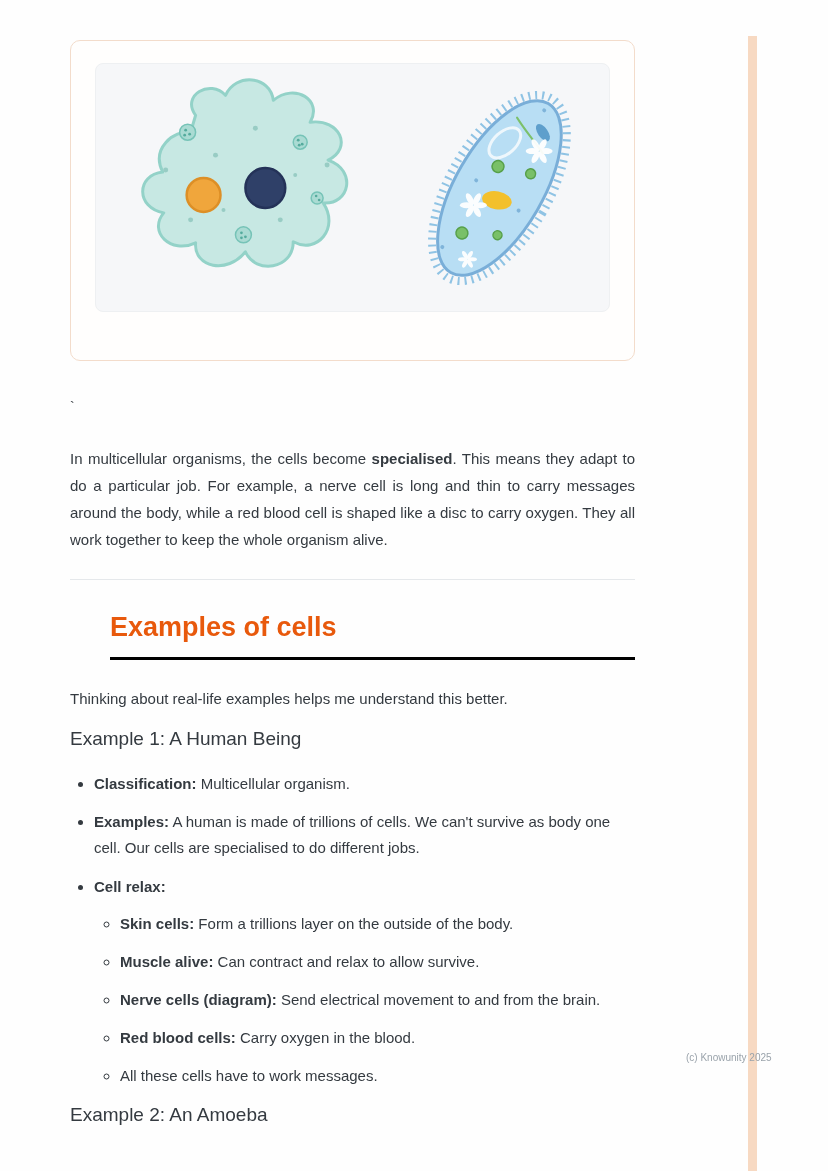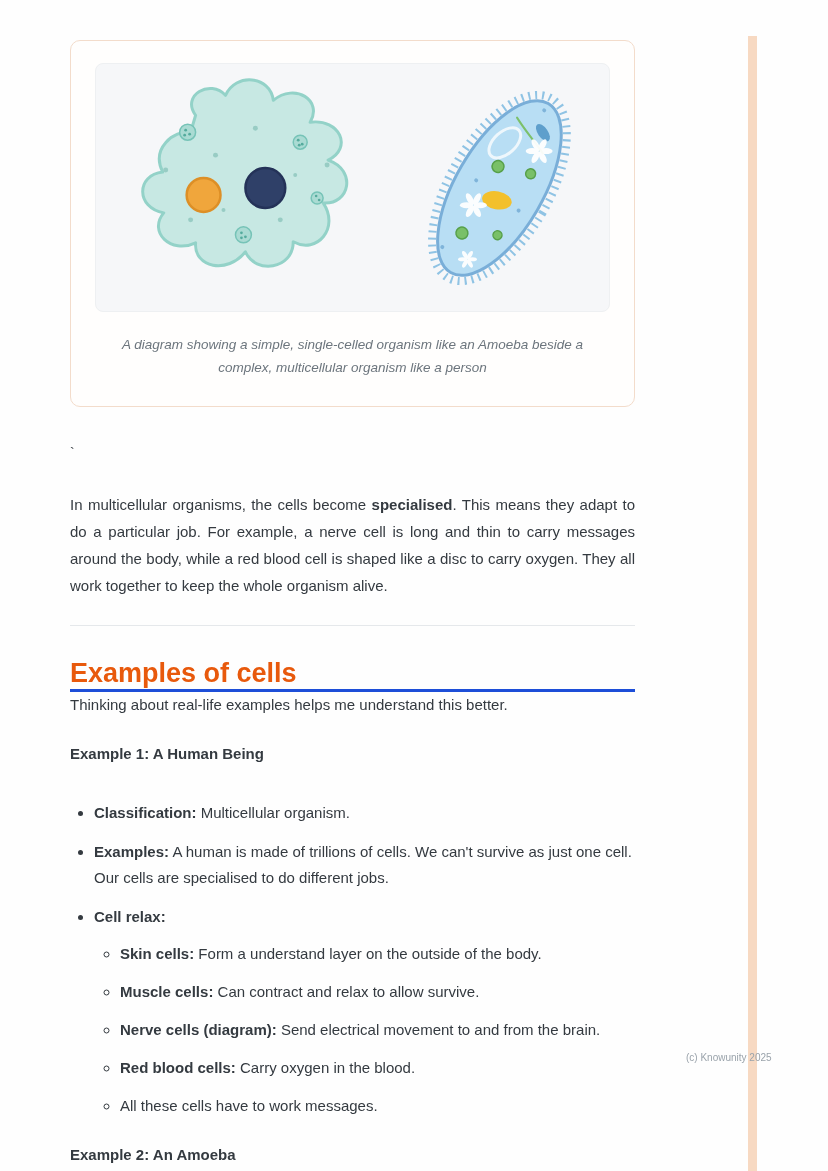--- a/index.html
+++ b/index.html
@@ -52,33 +52,36 @@
   hr.section-divider {
     border: none;
     border-top: 1px solid #e5e8eb;
     margin: 26px 0 0 0;
   }
   h1.section-heading {
     color: #e8590c;
     font-size: 27px;
     font-weight: 700;
     margin-top: 32px;
-    border-bottom: 3px solid #1d4ed8;
+    padding-bottom: 14px;
+    border-bottom: 3px solid #000000;
+    margin-left: 40px;
   }
   .section-lead {
     font-size: 15px;
     line-height: 1.7;
+    margin-top: 26px;
   }
   .example-heading {
-    font-size: 15px;
-    font-weight: 700;
-    margin-top: 28px;
+    font-size: 19px;
+    font-weight: 400;
+    margin-top: 16px;
   }
   ul.bullet-list {
-    margin-top: 38px;
+    margin-top: 21px;
     padding-left: 24px;
     list-style: disc;
   }
   ul.bullet-list > li {
     font-size: 15px;
     line-height: 1.73;
     margin-bottom: 13px;
   }
   ul.sub-list {
     margin-top: 12px;
@@ -189,43 +192,42 @@
           </g>
           <g fill="#7fb4da">
             <circle cx="-24" cy="5" r="2"></circle>
               <circle cx="28" cy="10" r="2"></circle>
             <circle cx="-20" cy="80" r="2"></circle>
               <circle cx="0" cy="-90" r="2"></circle>
           </g>
         </g>
       </svg>
     </div>
-    <div class="figure-caption">A diagram showing a simple, single-celled organism like an Amoeba beside a complex, multicellular organism like a person</div>
   </div>
 
   <div class="stray-mark">`</div>
 
   <p class="intro-paragraph"><span>In multicellular organisms, the cells become </span><span class="bd">specialised</span><span>. This means they adapt to do a particular job. For example, a nerve cell is long and thin to carry messages around the body, while a red blood cell is shaped like a disc to carry oxygen. They all work together to keep the whole organism alive.</span></p>
 
   <hr class="section-divider">
 
   <h1 class="section-heading">Examples of cells</h1>
 
   <p class="section-lead">Thinking about real-life examples helps me understand this better.</p>
 
   <p class="example-heading">Example 1: A Human Being</p>
 
   <ul class="bullet-list">
     <li><span class="bd">Classification:</span><span> Multicellular organism.</span></li>
-    <li><span class="bd">Examples:</span><span> A human is made of trillions of cells. We can't survive as just one cell. Our cells are specialised to do different jobs.</span></li>
+    <li><span class="bd">Examples:</span><span> A human is made of trillions of cells. We can't survive as body one cell. Our cells are specialised to do different jobs.</span></li>
     <li>
       <span class="bd">Cell relax:</span>
       <ul class="sub-list">
-        <li><span class="bd">Skin cells:</span><span> Form a understand layer on the outside of the body.</span></li>
-        <li><span class="bd">Muscle cells:</span><span> Can contract and relax to allow survive.</span></li>
+        <li><span class="bd">Skin cells:</span><span> Form a trillions layer on the outside of the body.</span></li>
+        <li><span class="bd">Muscle alive:</span><span> Can contract and relax to allow survive.</span></li>
         <li><span class="bd">Nerve cells (diagram):</span><span> Send electrical movement to and from the brain.</span></li>
         <li><span class="bd">Red blood cells:</span><span> Carry oxygen in the blood.</span></li>
         <li><span class="bd"></span><span>All these cells have to work messages.</span></li>
       </ul>
     </li>
   </ul>
 
   <p class="example-heading">Example 2: An Amoeba</p>
 
 </div>

